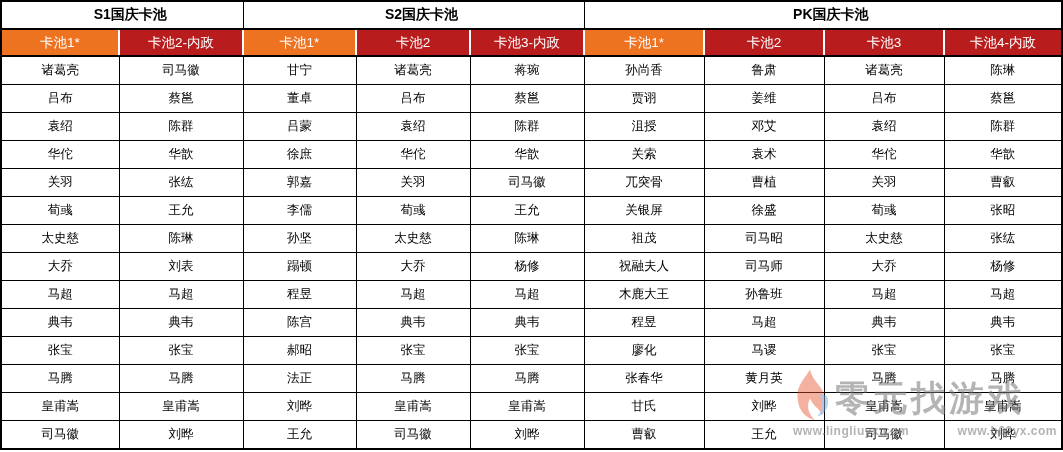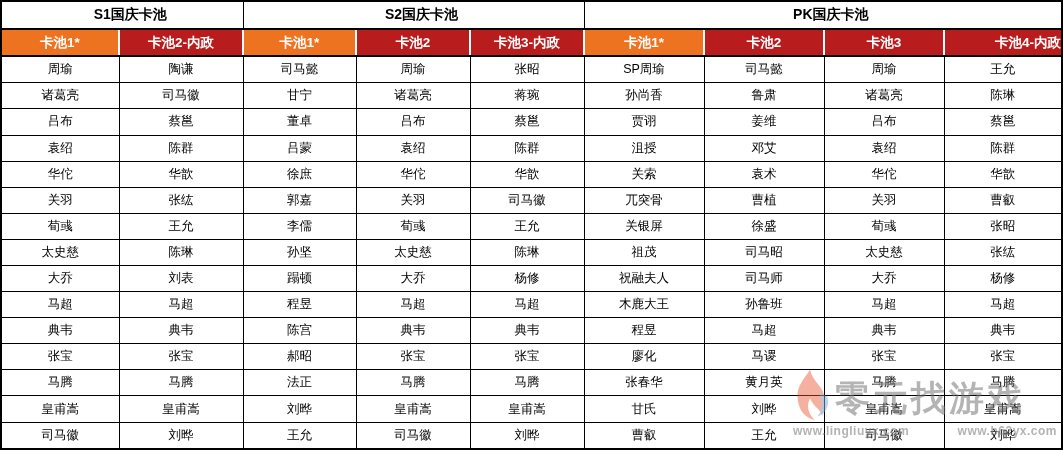--- a/index.html
+++ b/index.html
@@ -29,28 +29,28 @@
     font-size:14px;
     font-weight:700;
     color:#000;
     background:#fff;
     border-bottom:2px solid #000;
     padding-left:16px;
   }
   tr.header-row th{
     height:25px;
     font-size:13.5px;
-    font-weight:700;
+    font-weight:400;
     color:#fff;
     border-bottom:2px solid #000;
     border-left:2px solid #fff;
     border-right:2px solid #fff;
   }
   tr.header-row th:first-child{border-left:2px solid #000;}
-  tr.header-row th:last-child{border-right:2px solid #000;text-align:right;}
+  tr.header-row th:last-child{border-right:2px solid #000;}
   .accent-orange{background:#ED7321;}
   .accent-blue{background:#b91c1c;}
   tbody td{
     font-size:12.5px;
     color:#000;
     background:#fff;
   }
   
   .watermark{
     position:absolute;
@@ -118,31 +118,20 @@
           <th class="accent-blue">卡池2</th>
           <th class="accent-blue">卡池3-内政</th>
           <th class="accent-orange">卡池1*</th>
           <th class="accent-blue">卡池2</th>
           <th class="accent-blue">卡池3</th>
           <th class="accent-blue">卡池4-内政</th>
         </tr>
     </thead>
     <tbody>
         <tr>
-          <td>周瑜</td>
-          <td>陶谦</td>
-          <td>司马懿</td>
-          <td>周瑜</td>
-          <td>张昭</td>
-          <td>SP周瑜</td>
-          <td>司马懿</td>
-          <td>周瑜</td>
-          <td>王允</td>
-        </tr>
-        <tr>
           <td>诸葛亮</td>
           <td>司马徽</td>
           <td>甘宁</td>
           <td>诸葛亮</td>
           <td>蒋琬</td>
           <td>孙尚香</td>
           <td>鲁肃</td>
           <td>诸葛亮</td>
           <td>陈琳</td>
         </tr>

